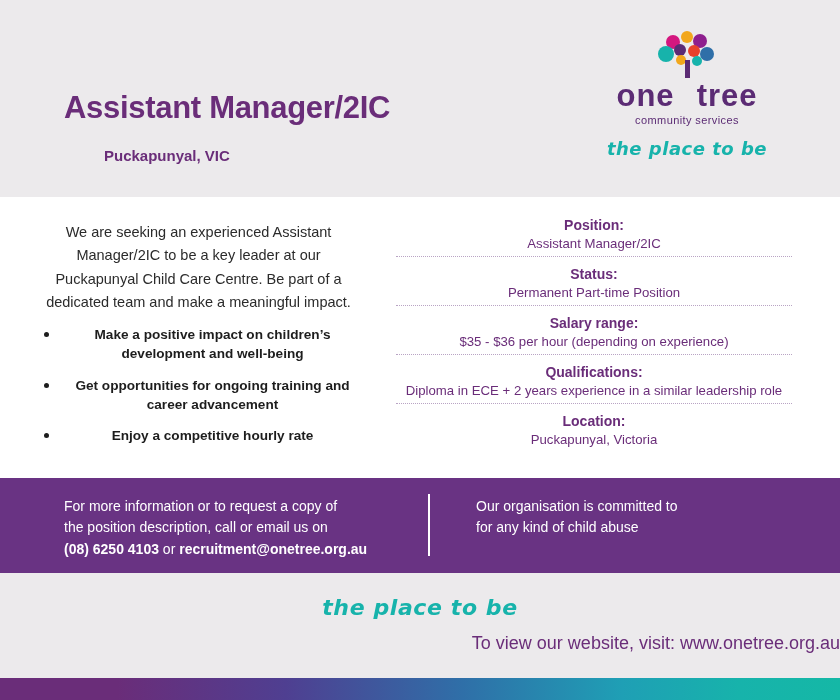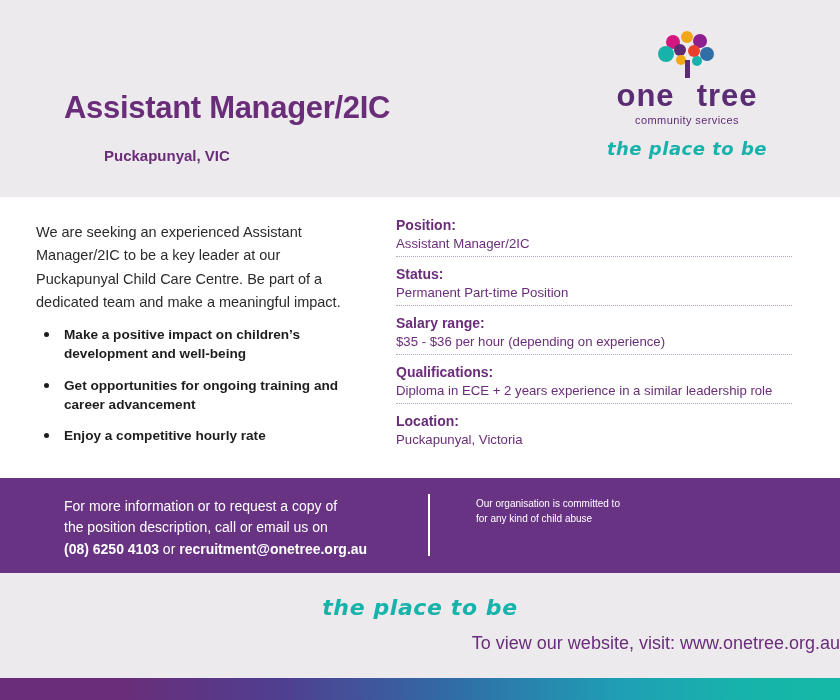--- a/index.html
+++ b/index.html
@@ -86,20 +86,21 @@
     font-weight: bold;
     color: #17b3ab;
     letter-spacing: 0.5px;
   }
 
   
   .content {
     position: relative;
     height: 281px;
     background: #ffffff;
+    text-align: center;
   }
   .left-col {
     position: absolute;
     left: 36px;
     top: 24px;
     width: 325px;
   }
   .intro {
     font-size: 14.5px;
     color: #2b2b2b;
@@ -179,21 +180,21 @@
     top: 16px;
     width: 2px;
     height: 62px;
     background: #ffffff;
   }
   .band-right {
     position: absolute;
     left: 476px;
     top: 18px;
     width: 300px;
-    font-size: 10px;
+    font-size: 14px;
     line-height: 1.52;
   }
 
   
   .footer {
     position: relative;
     height: 127px;
     background: #eceaec;
   }
   .footer-script {

